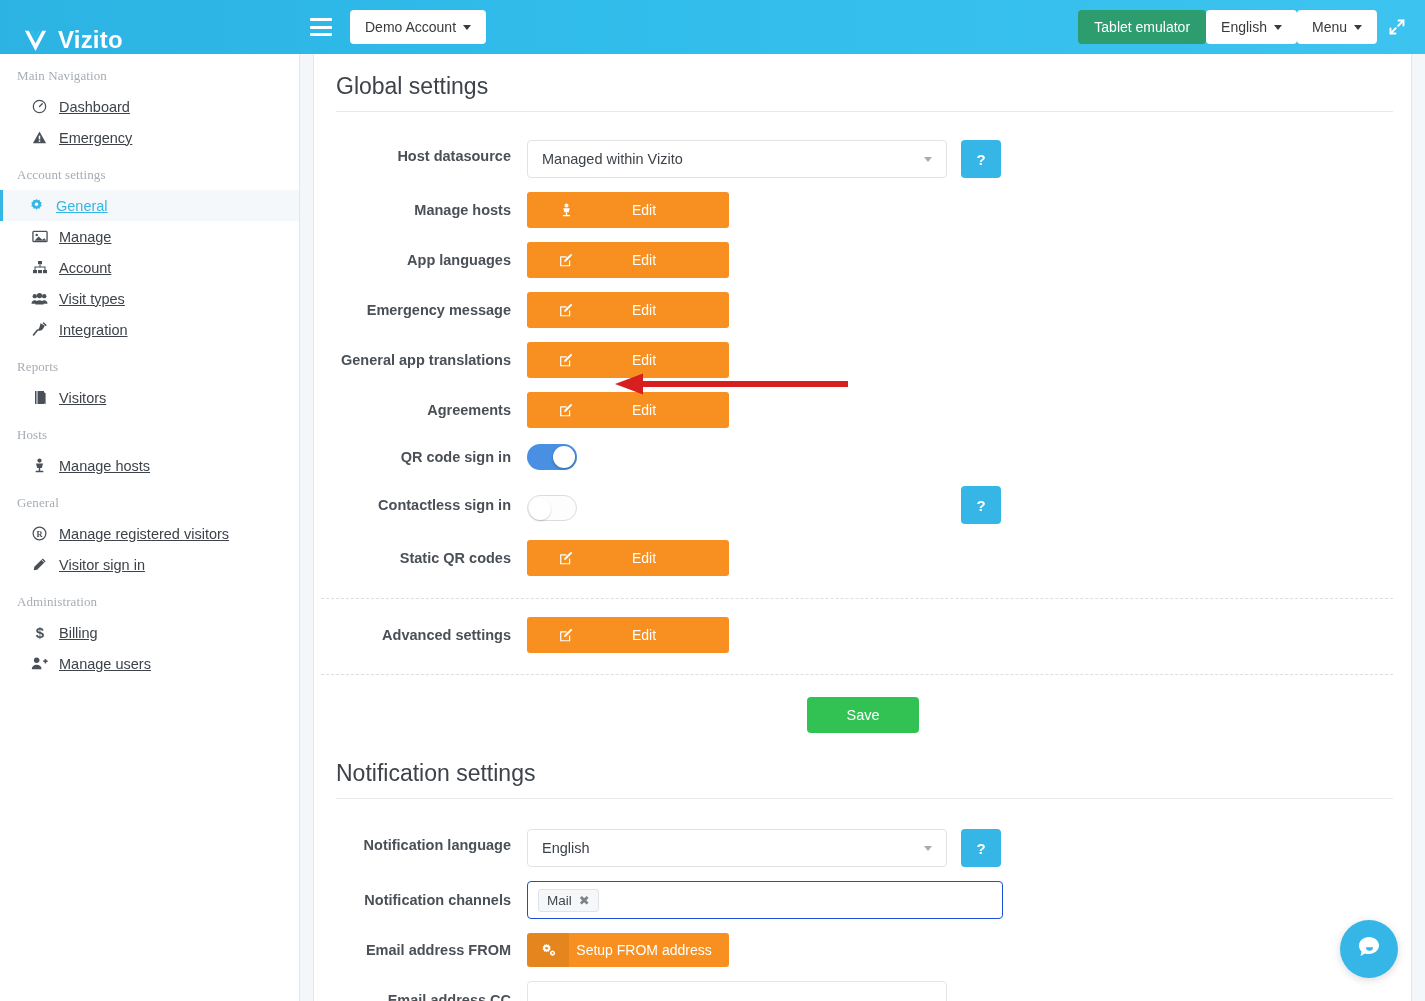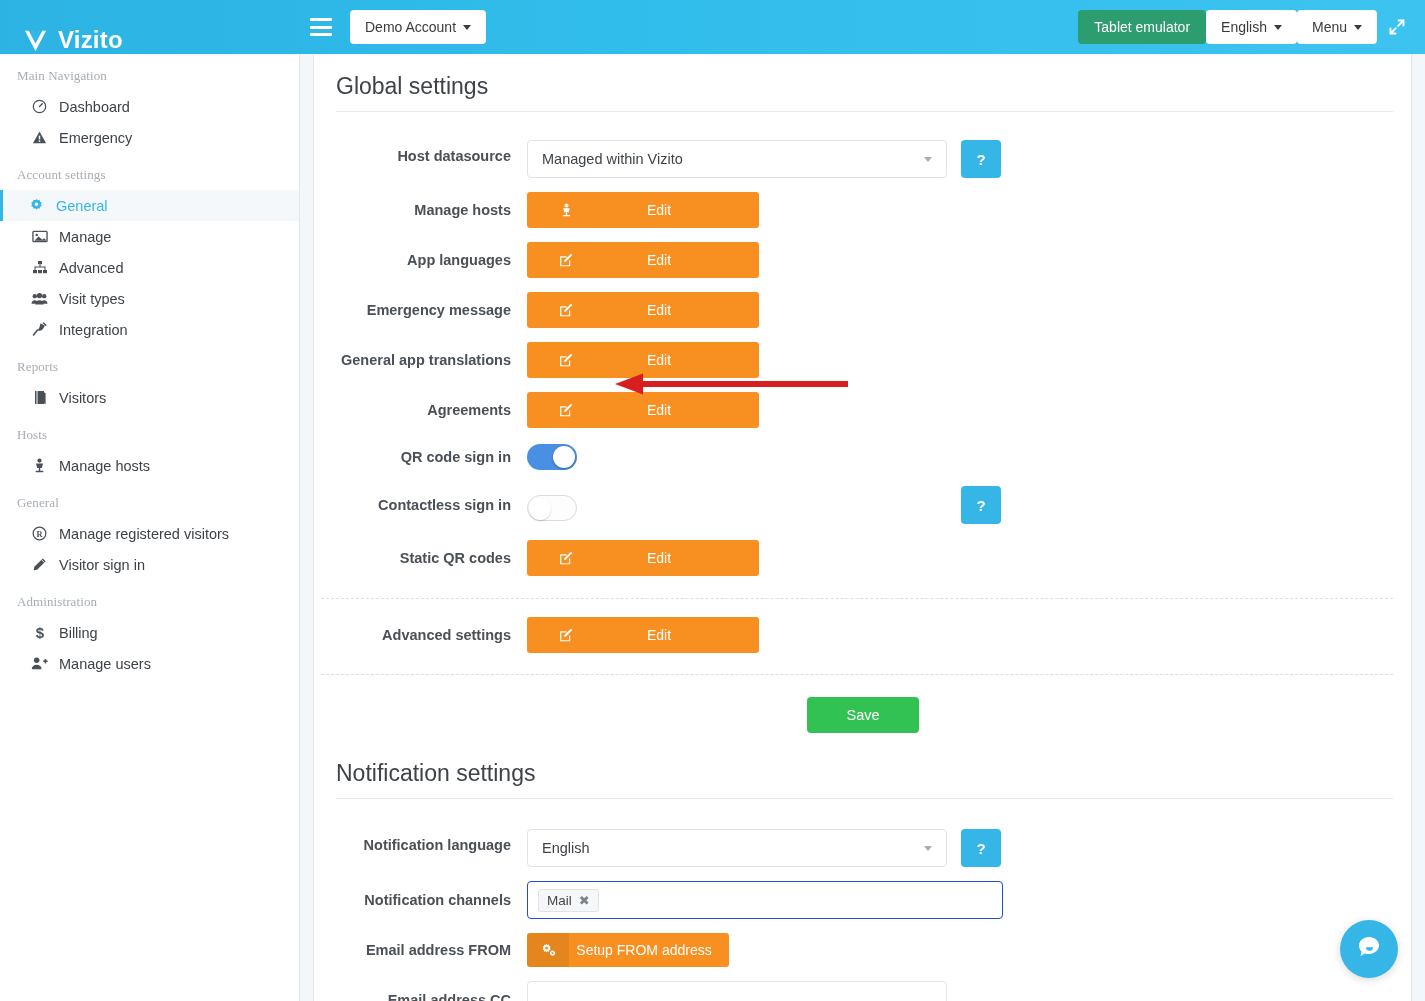--- a/index.html
+++ b/index.html
@@ -85,21 +85,21 @@
   }
   .nav-item.active {
     background: #f5f8fa; color: #35b6e6; border-left: 3px solid #35b6e6;
     padding-left: 25px;
   }
   .nav-item.active .nav-ico { color: #35b6e6; }
   .nav-ico {
     width: 17px; display: flex; align-items: center; justify-content: center;
     color: #4a5057; flex-shrink: 0;
   }
-  .nav-label { white-space: nowrap; }
+  .nav-label { white-space: nowrap; text-decoration: underline; }
 
   
   .side-scroll {
     position: absolute; top: 54px; left: 300px;
     width: 14px; height: 947px;
     background: #f4f7fa; border-right: 1px solid #e4e7ea;
   }
 
   
   .content {
@@ -142,21 +142,21 @@
     border-left: 4px solid transparent; border-right: 4px solid transparent;
     border-top: 5px solid #a9adb2;
   }
   .help-btn {
     width: 40px; height: 38px; background: #35b6e6; border: none;
     border-radius: 4px; color: #fff; font-size: 15px; font-weight: bold;
     cursor: pointer; font-family: "Liberation Sans", sans-serif;
   }
 
   .edit-btn {
-    width: 232px; height: 34px; border: none; border-radius: 3px;
+    width: 202px; height: 34px; border: none; border-radius: 3px;
     background: #f79020; display: flex; align-items: stretch;
     cursor: pointer; overflow: hidden; padding: 18px;
   }
   .edit-ico {
     width: 42px; background: rgba(0,0,0,.07);
     display: flex; align-items: center; justify-content: center;
     color: #fff; font-size: 13px;
   }
   .edit-txt {
     flex: 1; display: flex; align-items: center; justify-content: center;
@@ -322,21 +322,21 @@
   <div class="nav-item">
     <span class="nav-ico">
       <svg width="16" height="15" viewBox="0 0 16 15">
           <rect x="6" y="1" width="4" height="3.2" fill="#4a5057"></rect>
           <rect x="1" y="10" width="4" height="3.2" fill="#4a5057"></rect>
           <rect x="6" y="10" width="4" height="3.2" fill="#4a5057"></rect>
           <rect x="11" y="10" width="4" height="3.2" fill="#4a5057"></rect>
           <path d="M8 4.2 v2.6 M3 10 V7 h10 v3" stroke="#4a5057" stroke-width="1.1" fill="none"></path>
         </svg>
     </span>
-    <span class="nav-label">Advanced</span>
+    <span class="nav-label">Account</span>
   </div>
   <div class="nav-item">
     <span class="nav-ico">
       <svg width="17" height="14" viewBox="0 0 18 14">
           <circle cx="4" cy="4" r="2.3" fill="#4a5057"></circle>
           <circle cx="14" cy="4" r="2.3" fill="#4a5057"></circle>
           <circle cx="9" cy="3.4" r="2.8" fill="#4a5057"></circle>
           <path d="M.5 12c0-2.3 1.6-3.6 3.5-3.6S7.5 9.7 7.5 12z" fill="#4a5057"></path>
           <path d="M10.5 12c0-2.3 1.6-3.6 3.5-3.6s3.5 1.3 3.5 3.6z" fill="#4a5057"></path>
           <path d="M4.6 12.8c0-2.8 2-4.4 4.4-4.4s4.4 1.6 4.4 4.4z" fill="#4a5057"></path>

